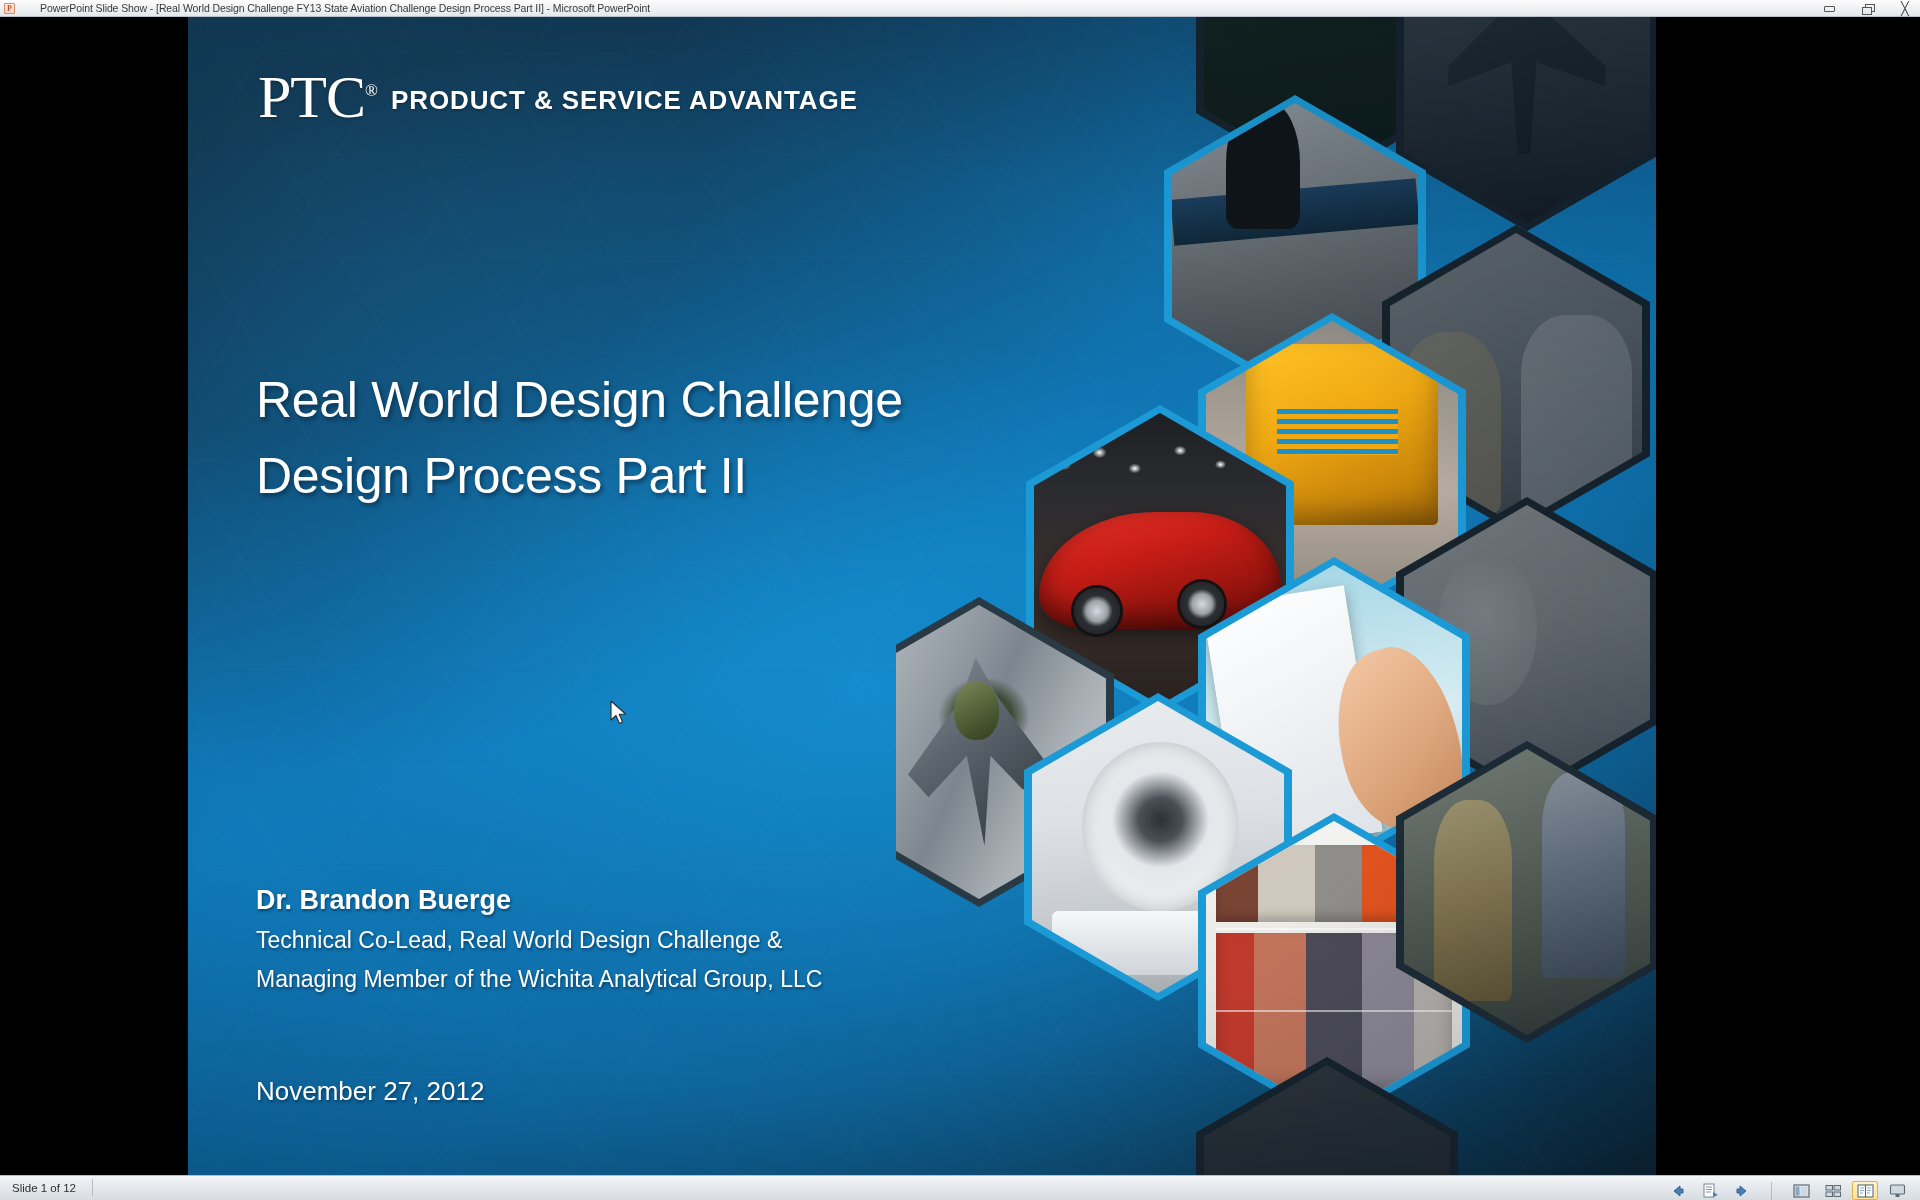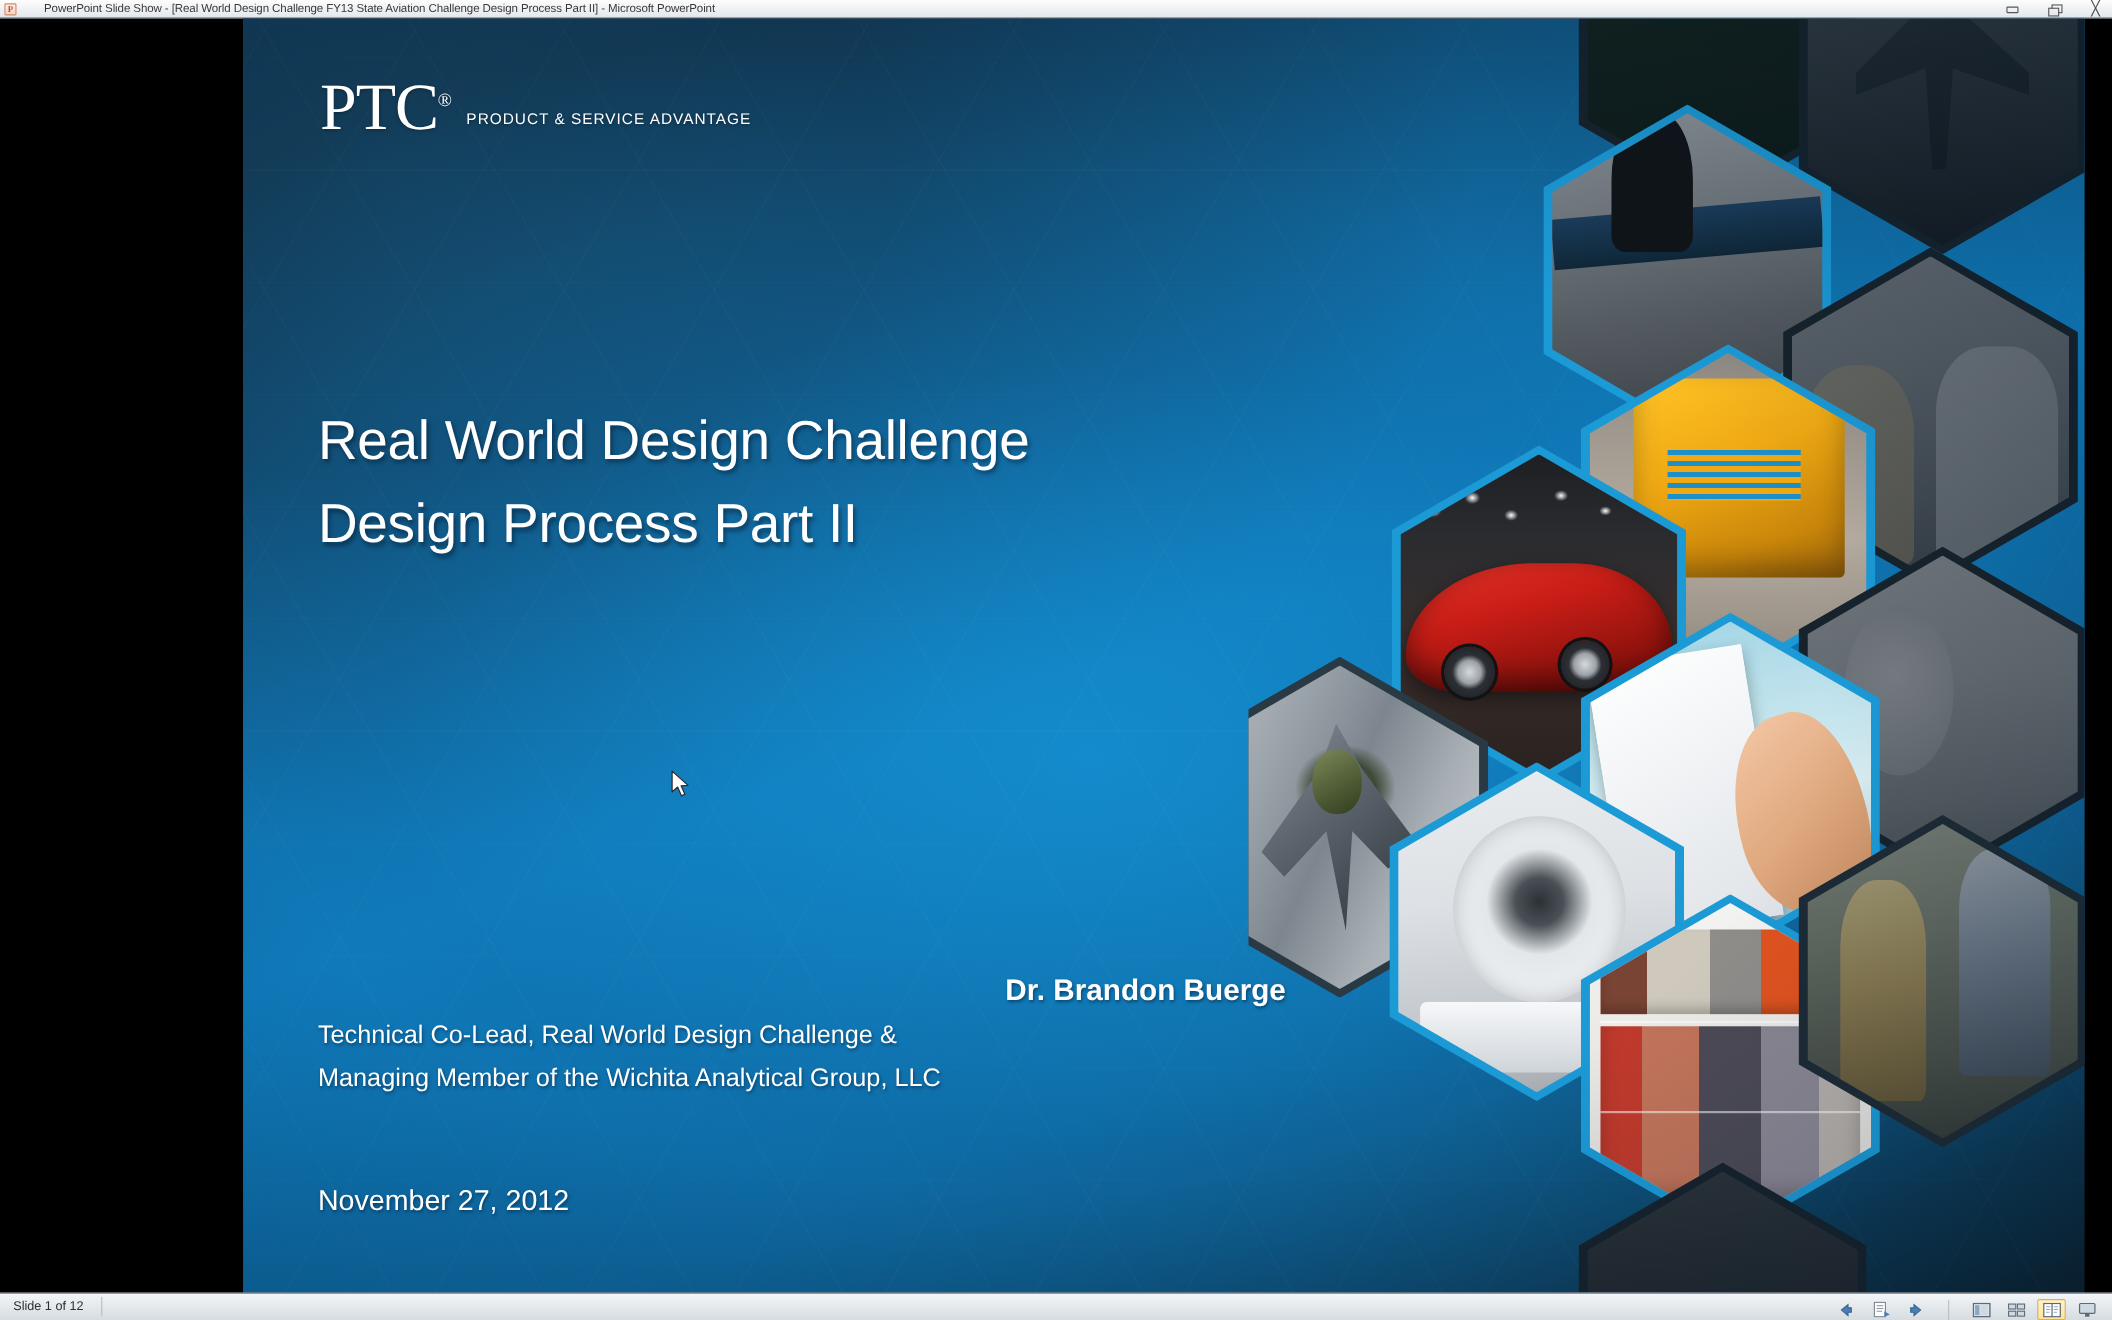--- a/index.html
+++ b/index.html
@@ -34,27 +34,26 @@
   .glyph-restore{ position:relative; width:11px; height:10px; }
   .glyph-restore:before{ content:""; position:absolute; left:3px; top:0; width:8px; height:6px;
       border:1.3px solid #555; }
   .glyph-restore:after{ content:""; position:absolute; left:0; top:3px; width:8px; height:6px;
       border:1.3px solid #555; background:linear-gradient(#eef1f4,#e3e7eb); }
   .glyph-close{ font-size:13px; line-height:10px; color:#4a4a4a; font-family:"DejaVu Sans", sans-serif; }
 
   
   .stage{ position:absolute; left:0; top:17px; width:1920px; height:1158px; background:#000; }
   .slide{
-    position:absolute; left:188px; top:0px; width:1674px; height:1158px;
+    position:absolute; left:188px; top:0px; width:1468px; height:1158px;
     overflow:hidden;
     background:
       radial-gradient(120% 95% at 46% 58%, rgba(20,140,205,.95) 0%, rgba(16,118,180,.55) 32%, rgba(12,74,118,0) 62%),
       radial-gradient(90% 80% at 8% 12%, #15425f 0%, #123a56 30%, rgba(15,50,75,0) 65%),
       linear-gradient(160deg,#123a58 0%, #11547f 22%, #0f7ec0 50%, #0c5e92 72%, #0c2b40 92%, #0b2230 100%);
-    margin-left: 33px;
   }
   
   .slide-texture{
     position:absolute; inset:0;
     background:
       repeating-linear-gradient(60deg, rgba(255,255,255,.022) 0 1px, rgba(0,0,0,0) 1px 118px),
       repeating-linear-gradient(-60deg, rgba(255,255,255,.022) 0 1px, rgba(0,0,0,0) 1px 118px),
       repeating-linear-gradient(0deg, rgba(255,255,255,.015) 0 1px, rgba(0,0,0,0) 1px 102px);
     pointer-events:none;
   }
@@ -65,38 +64,37 @@
 
   
   .logo-wrap{ position:absolute; left:70px; top:53px; display:flex; align-items:flex-end; }
   .logo-ptc{
     font-family:"Liberation Serif", serif;
     font-size:60px; line-height:.92; color:#ffffff; letter-spacing:-1px;
     position:relative; text-shadow:0 1px 3px rgba(0,0,0,.35);
   }
   .logo-reg{ font-size:17px; vertical-align:super; letter-spacing:0; }
   .logo-tag{
-    font-size:14px; font-weight:normal; color:#ffffff; letter-spacing:.9px;
+    font-size:26px; font-weight:bold; color:#ffffff; letter-spacing:.9px;
     margin-left:13px; margin-bottom:9px; text-shadow:0 1px 3px rgba(0,0,0,.35);
   }
 
   
   .title-block{ position:absolute; left:68px; top:345px; width:900px; }
   .title-line{
     font-size:50px; line-height:76px; color:#ffffff; font-weight:normal;
     letter-spacing:-.3px; white-space:nowrap;
     text-shadow:2px 3px 4px rgba(0,20,40,.5);
   }
 
   
   .author-block{ position:absolute; left:68px; top:862px; width:880px; }
   .author-name{
     font-size:27px; font-weight:bold; color:#ffffff; line-height:42px;
     text-shadow:1px 2px 3px rgba(0,20,40,.5);
-    text-align:right;
   }
   .author-role{
     font-size:23px; color:#ffffff; line-height:39px; font-weight:normal;
     text-shadow:1px 2px 3px rgba(0,20,40,.5);
   }
   .date-line{
     position:absolute; left:68px; top:1059px;
     font-size:26px; color:#ffffff;
     text-shadow:1px 2px 3px rgba(0,20,40,.5);
   }

